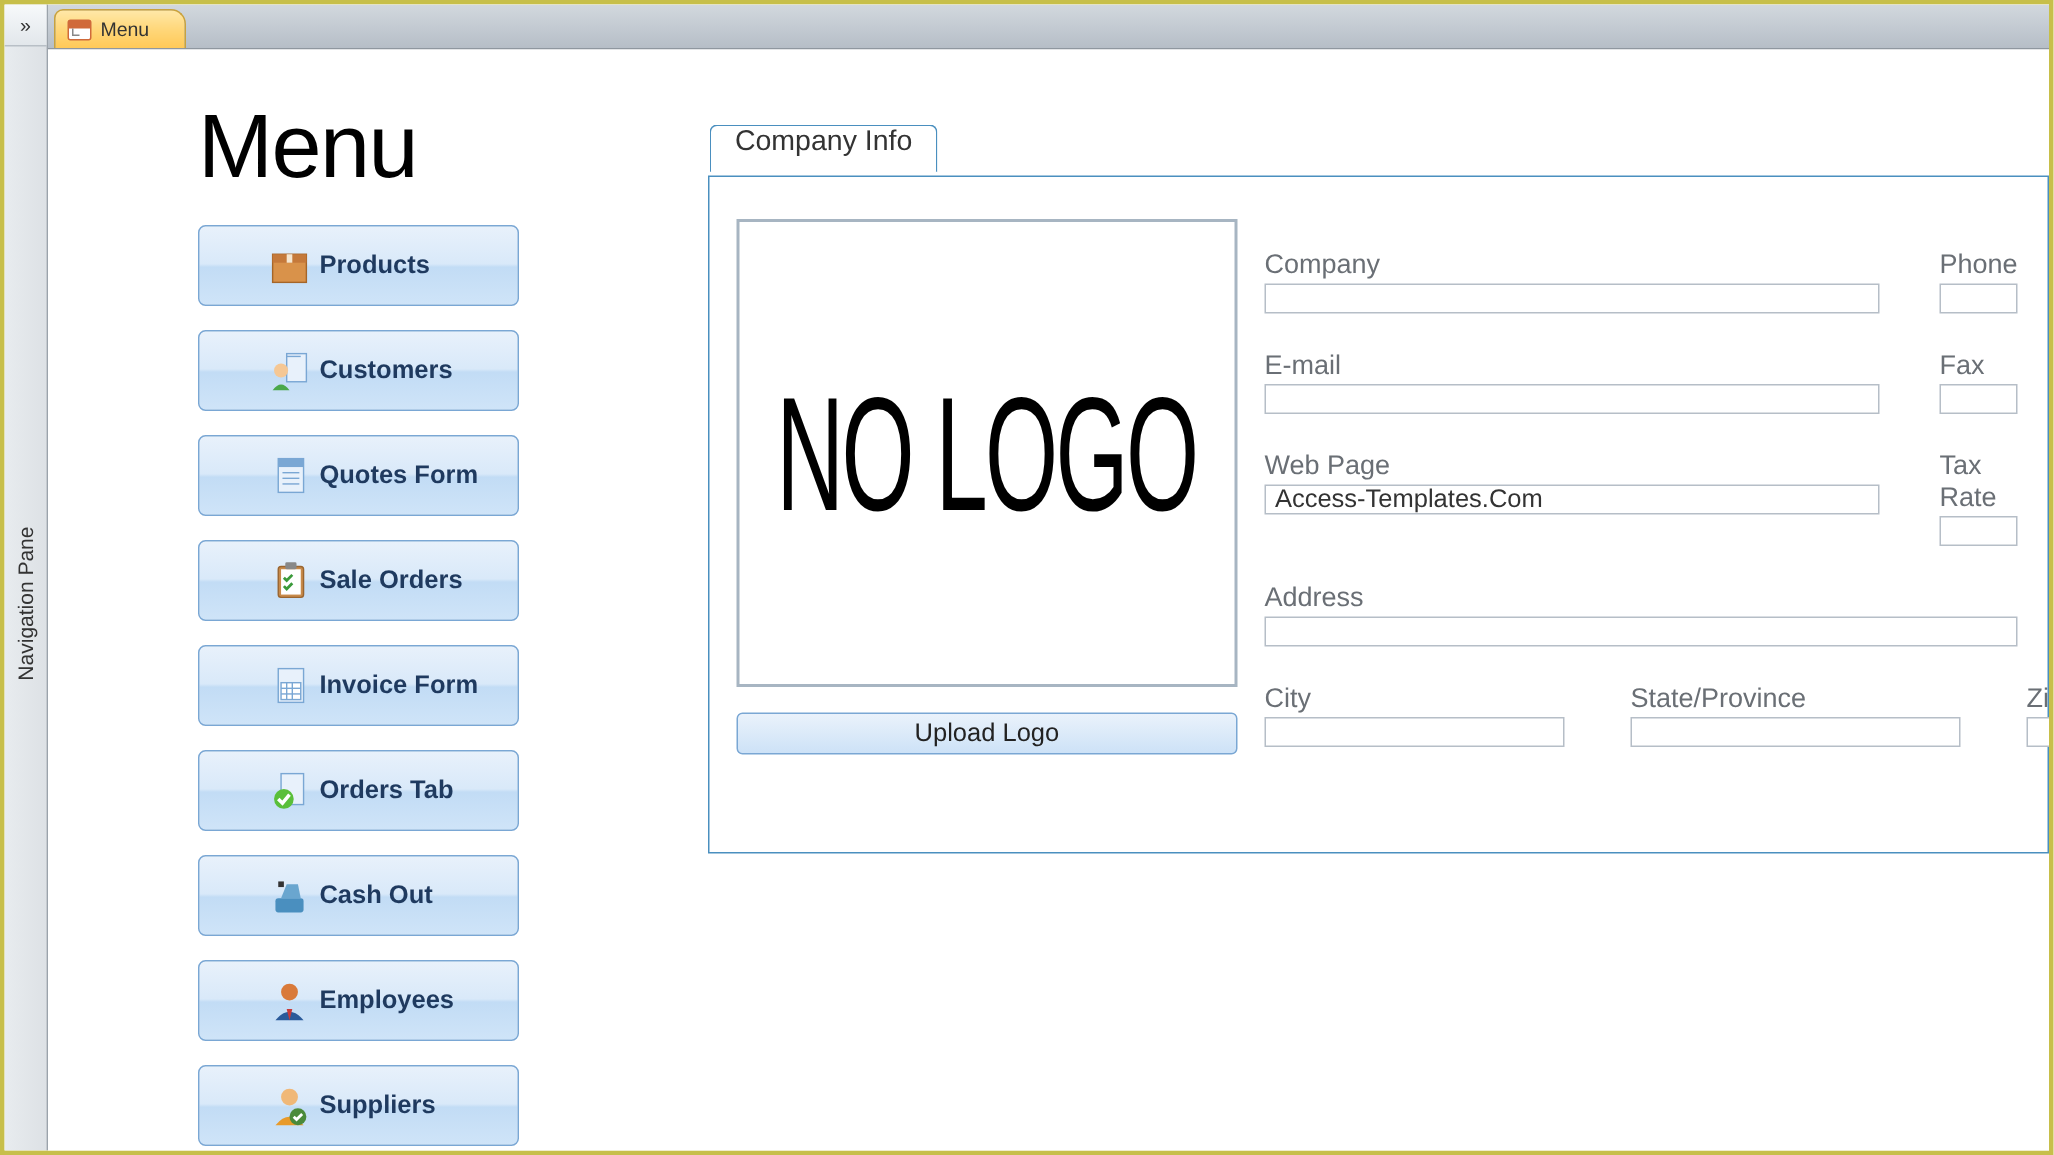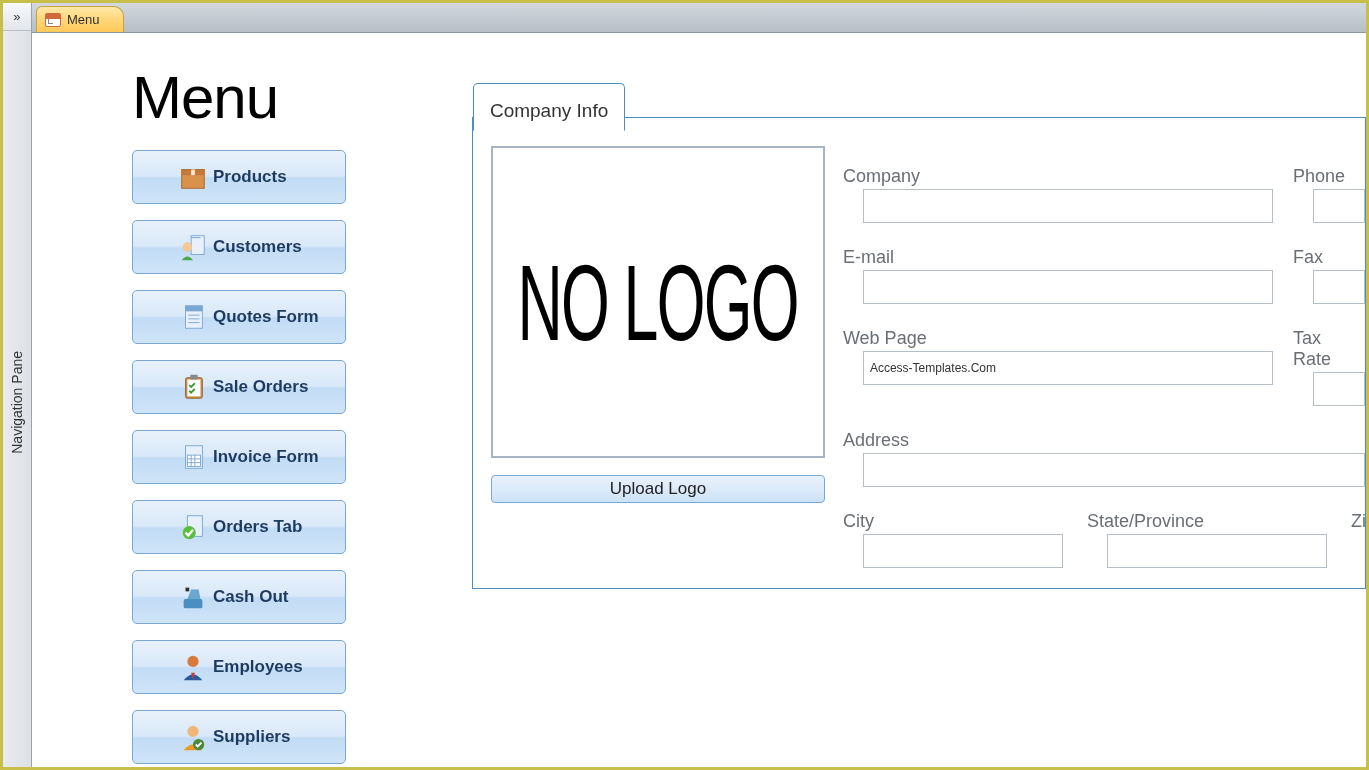--- a/index.html
+++ b/index.html
@@ -158,21 +158,21 @@
   padding-top: 54px;
   position: relative;
 }
 .info-tab-wrap {
   position: relative;
 }
 .info-tab {
   position: absolute;
   top: -34px;
   left: 1px;
-  padding: 16px 16px 8px 16px;
+  padding: 0 16px 8px 16px;
   border: 1px solid #4a8fbf;
   border-bottom: 1px solid #fff;
   border-top-left-radius: 5px;
   border-top-right-radius: 5px;
   background: #fff;
   font-size: 19px;
   color: #333;
   z-index: 2;
   cursor: pointer;
 }
@@ -223,28 +223,27 @@
   row-gap: 4px;
   align-content: start;
 }
 .field-label {
   font-size: 18px;
   color: #6a6f75;
   margin-top: 20px;
   margin-bottom: 2px;
 }
 .field-input {
-  height: 34px;
+  height: 20px;
   border: 1px solid #b6bec7;
   background: #fff;
-  font-size: 12px;
+  font-size: 17px;
   padding: 4px 6px;
   color: #333;
   width: 100%;
-  margin-left: 20px;
 }
 .full-span { grid-column: 1 / -1; }
 .city-row {
   grid-column: 1 / -1;
   display: grid;
   grid-template-columns: 200px 220px 1fr;
   column-gap: 50px;
   gap: 44px;
 }
 </style>

